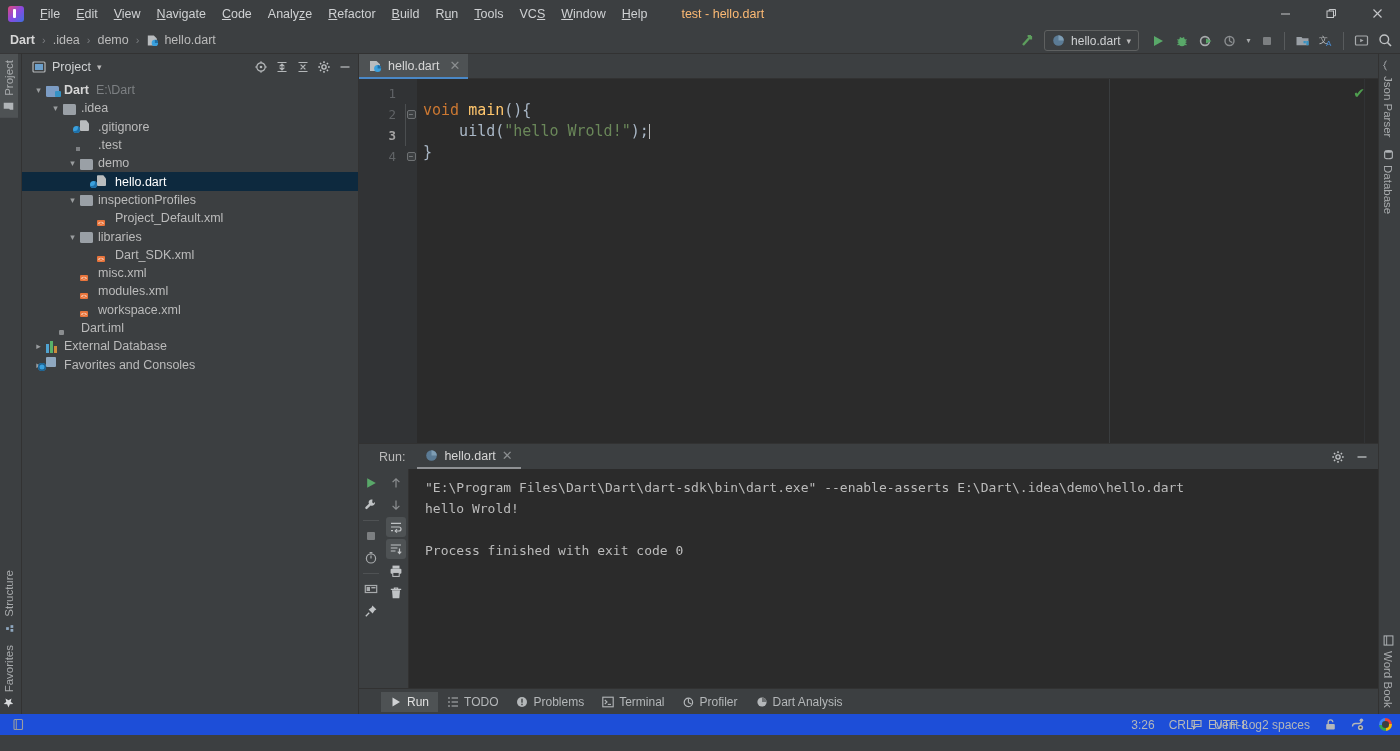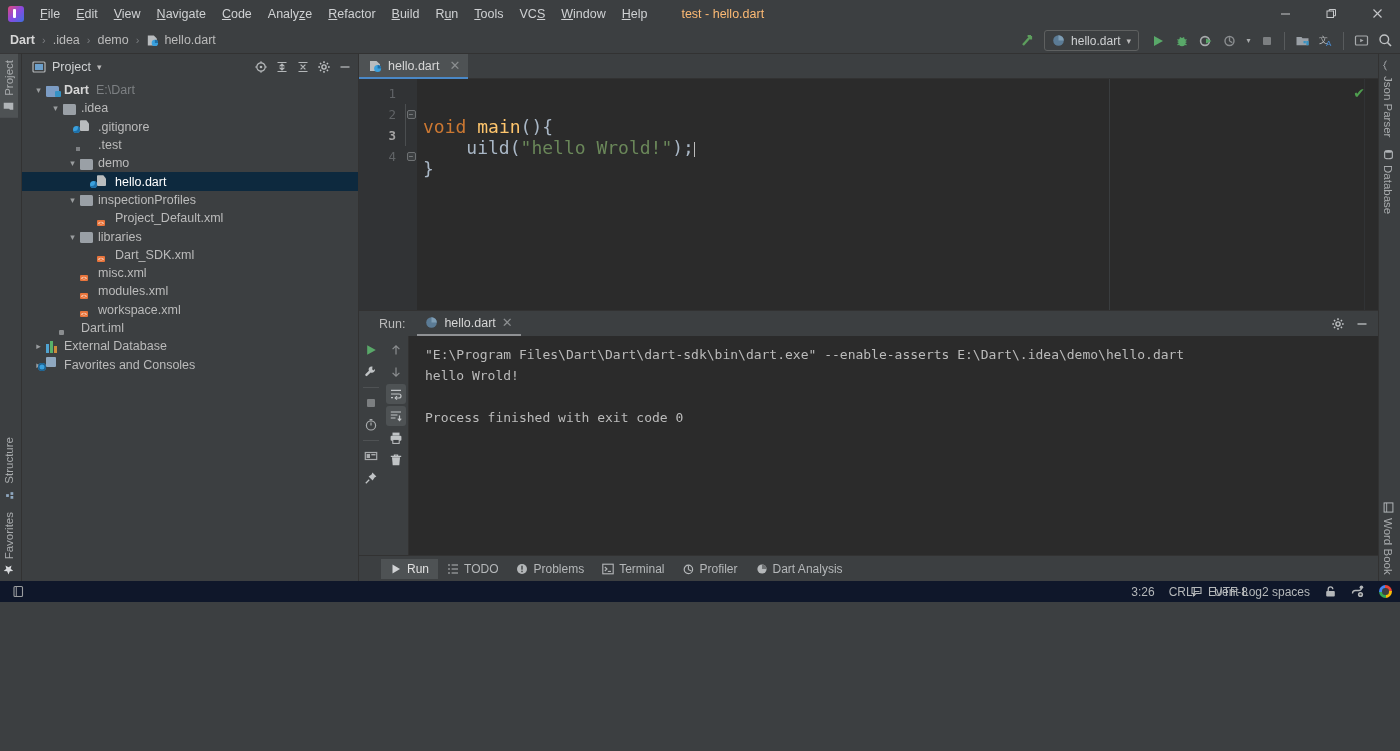--- a/index.html
+++ b/index.html
@@ -5,21 +5,21 @@
   * { box-sizing: border-box; margin: 0; padding: 0; }
   html, body {
     width: 1400px; height: 751px;
     background: #3c3f41;
     font-family: "Liberation Sans", sans-serif;
     font-size: 12px;
     color: #bbbbbb;
     overflow: hidden;
     -webkit-font-smoothing: antialiased;
   }
-  .app { position: relative; width: 1400px; height: 602px; display: flex; flex-direction: column; }
+  .app { position: relative; width: 1400px; height: 735px; display: flex; flex-direction: column; }
 
   
   .menubar {
     height: 27px; background: #3c3f41; display: flex; align-items: center;
     padding-left: 4px; flex: none; position: relative;
   }
   .logo {
     width: 16px; height: 16px; margin: 0 8px 0 4px; border-radius: 3px;
     background: linear-gradient(135deg,#e04a7a 0%, #8a4ae0 50%, #3d6fe0 100%);
     position: relative; flex: none;
@@ -150,22 +150,22 @@
   }
   .gline { height:21px; line-height:21px; padding-right:9px; }
   .gline.cur { color:#a4a3a3; font-weight:bold; }
   .foldcol { width:12px; background:#313335; flex:none; padding-top:4px; position:relative; }
   .foldmark { height:21px; display:flex; align-items:center; justify-content:center; }
   .foldbox {
     width:9px;height:9px;border:1px solid #6e7173;border-radius:2px;background:#3c3f41;
     display:flex;align-items:center;justify-content:center;color:#9a9d9f;font-size:8px;line-height:1;
   }
   .codearea {
-    flex:1; padding-top:16px; position:relative; overflow:hidden;
-    font-family:"DejaVu Sans Mono", monospace; font-size:18px;
+    flex:1; padding-top:0; position:relative; overflow:hidden;
+    font-family:"DejaVu Sans Mono", monospace; font-size:15px;
   }
   .cline { height:21px; line-height:21px; white-space:pre; padding-left:6px; color:#a9b7c6; }
   .k-kw { color:#cc7832; }
   .k-fn { color:#ffc66d; }
   .k-str { color:#6a8759; }
   .k-plain { color:#a9b7c6; }
   .caret { display:inline-block; width:1px; height:15px; background:#bbbbbb; vertical-align:-3px; }
   .foldline {
     position:absolute; left:0px; top:25px; width:1px; height:42px; background:#4b4e50;
   }
@@ -194,21 +194,21 @@
     font-family:"DejaVu Sans Mono", monospace; font-size:13px; color:#bbbbbb; line-height:21px;
   }
   .cl { white-space:pre; }
 
   
   .bottombar { height:26px; background:#3c3f41; display:flex; align-items:center; flex:none; padding-left:22px; border-top:1px solid #323232;}
   .btab { display:flex; align-items:center; gap:5px; padding: 3px 9px; font-size:12px; color:#b4b7b9; }
   .btab.active { background:#4e5254; color:#e0e0e0; }
 
   
-  .statusbar { height:21px; background:#0f172a; display:flex; align-items:center; flex:none; position:relative; padding-left:6px;}
+  .statusbar { height:21px; background:#1d4ed8; display:flex; align-items:center; flex:none; position:relative; padding-left:6px;}
   .st-right { position:absolute; right:8px; top:0; height:21px; display:flex; align-items:center; gap:14px; font-size:12px; color:#b4b7b9;}
   .ic-glogo{width:13px;height:13px;border-radius:50%;
     background:conic-gradient(#ea4335 0 25%, #fbbc05 25% 50%, #34a853 50% 75%, #4285f4 75% 100%);
     position:relative;}
   .ic-glogo::after{content:"";position:absolute;left:3.2px;top:3.2px;width:6.6px;height:6.6px;border-radius:50%;background:#3c3f41;}
   svg { display:block; }
 </style>
 </head>
 <body>
 

